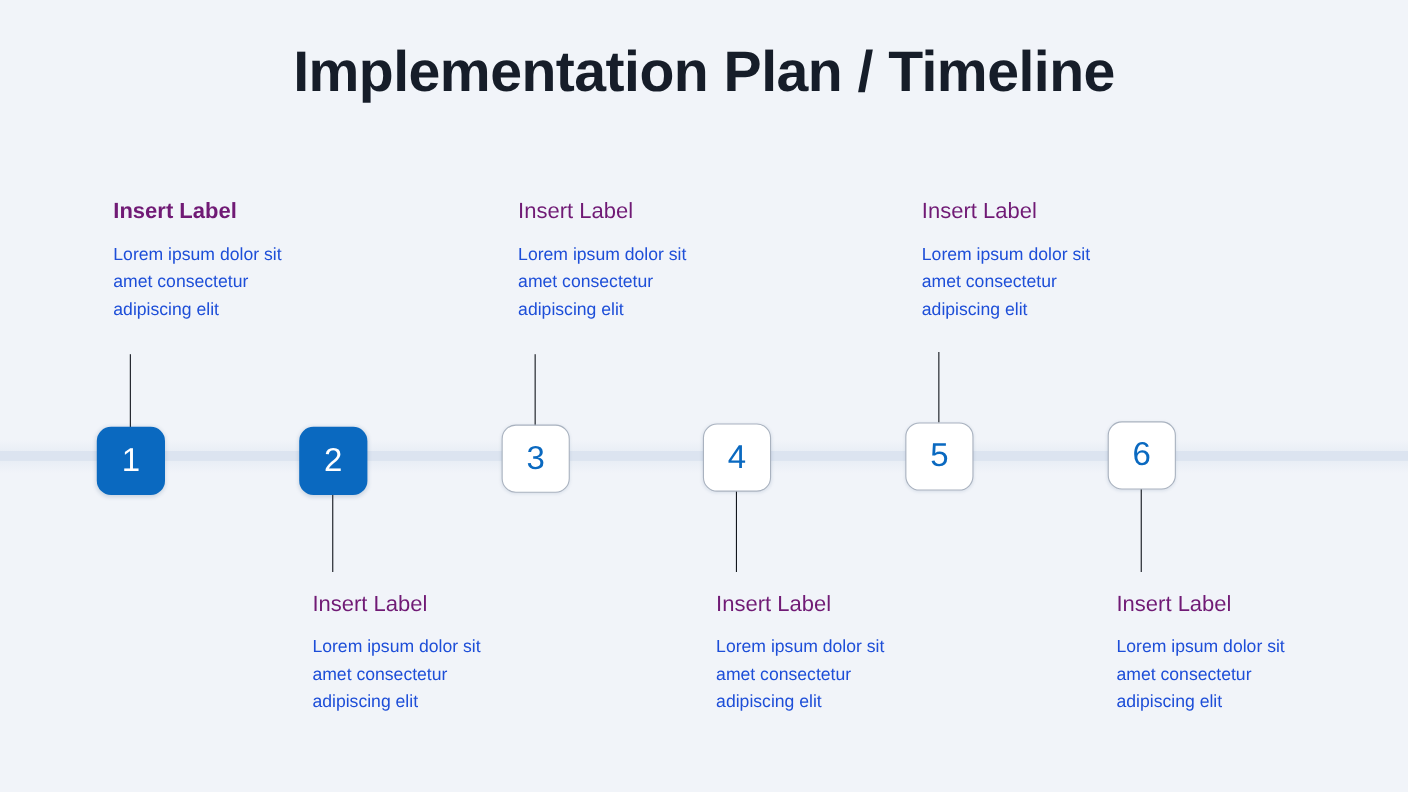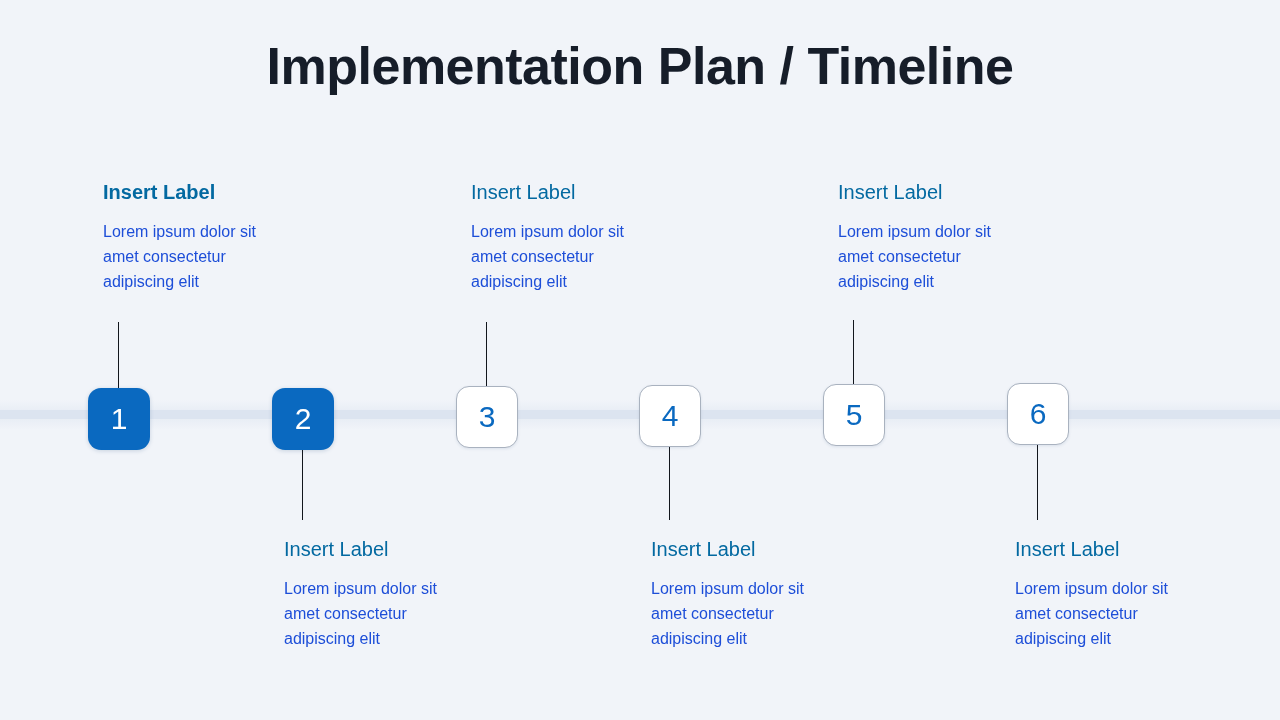--- a/index.html
+++ b/index.html
@@ -88,21 +88,21 @@
     background: #12161d;
   }
 
   
   .block {
     position: absolute;
     width: 230px;
   }
   .block .heading {
     font-size: 20px;
-    color: #0369a1;
+    color: #701a75;
     margin: 0 0 16px 0;
     line-height: 1.1;
     white-space: nowrap;
   }
   .block.strong .heading {
     font-weight: bold;
   }
   .block .body {
     font-size: 16px;
     color: #1d4ed8;

